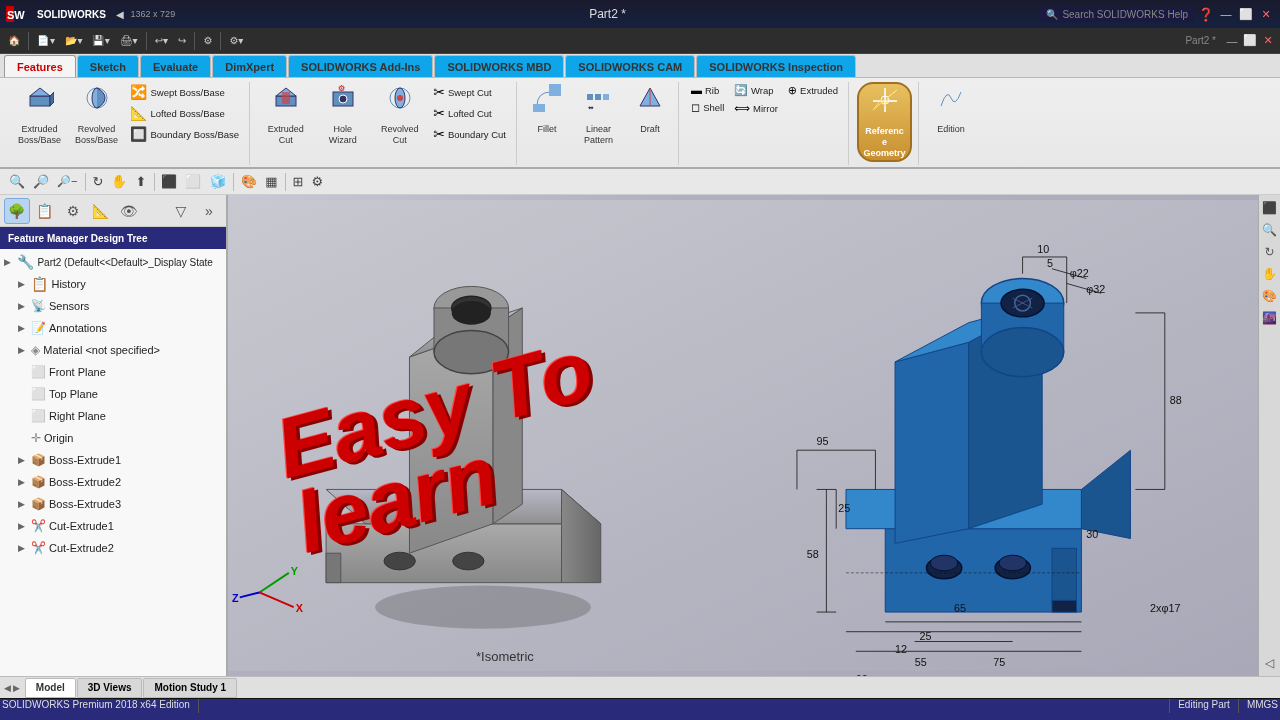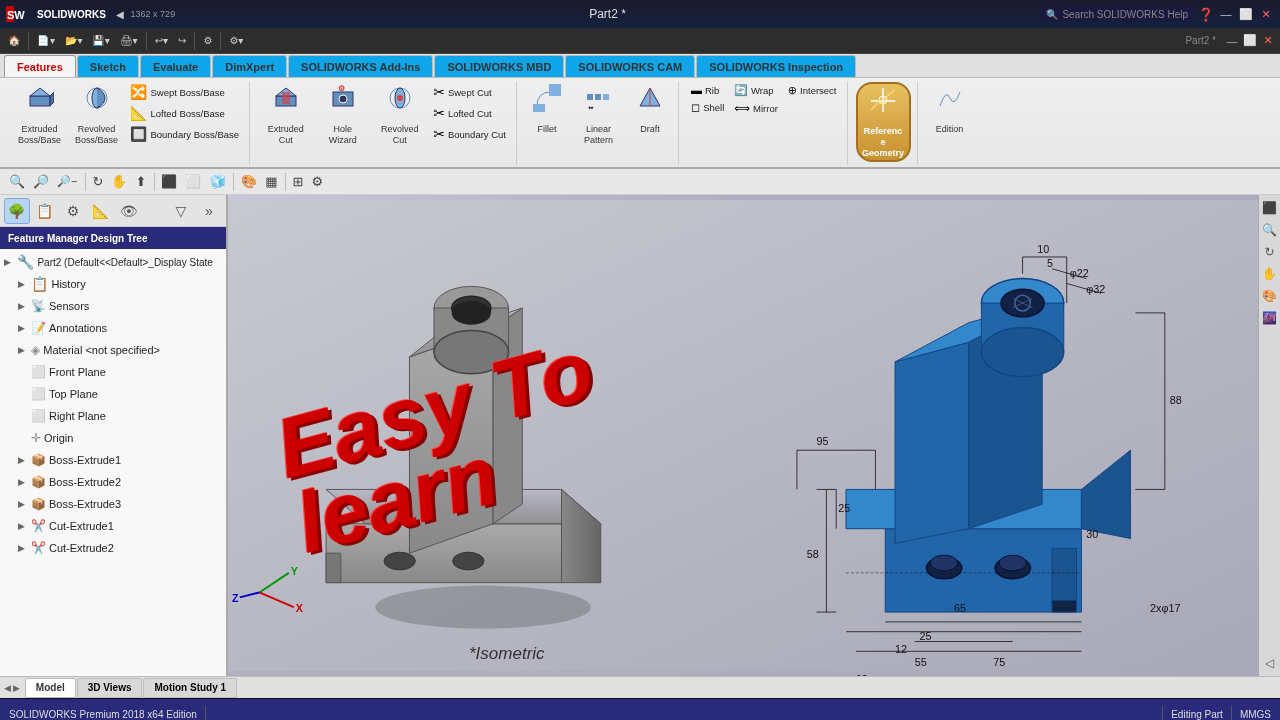--- a/index.html
+++ b/index.html
@@ -250,24 +250,23 @@
       text-shadow: 3px 3px 0 #880000, -1px -1px 0 #ff4444;
       pointer-events: none;
       line-height: 0.9;
       z-index: 10;
     }
 
     
     #iso-label {
       position: absolute;
       bottom: 12px;
-      left: 241px;
-      font-size: 17px;
+      left: 248px;
+      font-size: 13px;
       color: #333;
-      font-style: italic;
     }
 
     
     #right-sidebar {
       width: 22px;
       background: #d8d8d8;
       border-left: 1px solid #aaa;
       display: flex;
       flex-direction: column;
       align-items: center;
@@ -280,22 +279,22 @@
       font-size: 12px;
       cursor: pointer;
       color: #555;
     }
 
     
     #status-bar {
       height: 22px;
       background: #2a2a7a;
       display: flex;
-      align-items: flex-end;
-      padding: 0 9px;
+      align-items: flex-start;
+      padding: 0 2px;
       gap: 8px;
       border-top: 1px solid #111;
     }
     .status-text { color: #ddd; font-size: 10px; }
     .status-sep { width: 1px; height: 14px; background: #555; }
 
     
     #bottom-tabs {
       height: 22px;
       background: #e0e0e0;
@@ -561,21 +560,21 @@
             <div class="label">Wrap</div>
           </div>
           <div class="ribbon-btn-small">
             <span>⟺</span>
             <div class="label">Mirror</div>
           </div>
         </div>
         <div class="ribbon-col">
           <div class="ribbon-btn-small">
             <span>⊕</span>
-            <div class="label">Intersect</div>
+            <div class="label">Extruded</div>
           </div>
         </div>
       </div>
     </div>
 
     <div class="ribbon-group">
       <div class="ribbon-group-buttons">
         <div class="ribbon-btn" style="background:linear-gradient(to bottom,#e8c060,#c89030);border:2px solid #a07020;border-radius:16px;min-width:50px;">
           <div class="icon">
             <svg width="28" height="28" viewBox="0 0 28 28">

